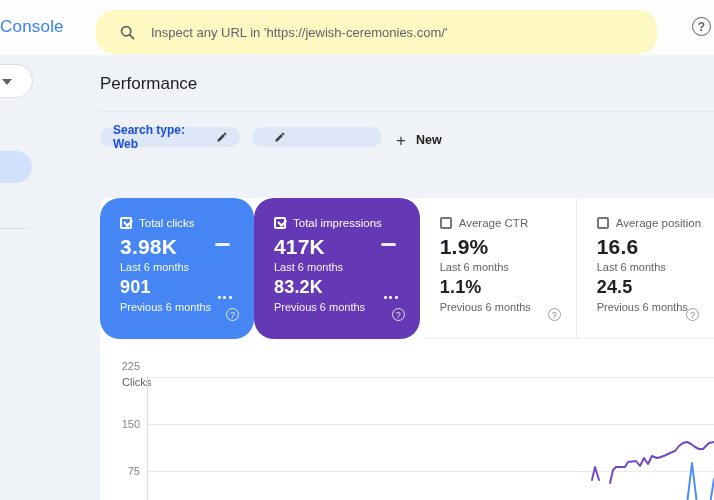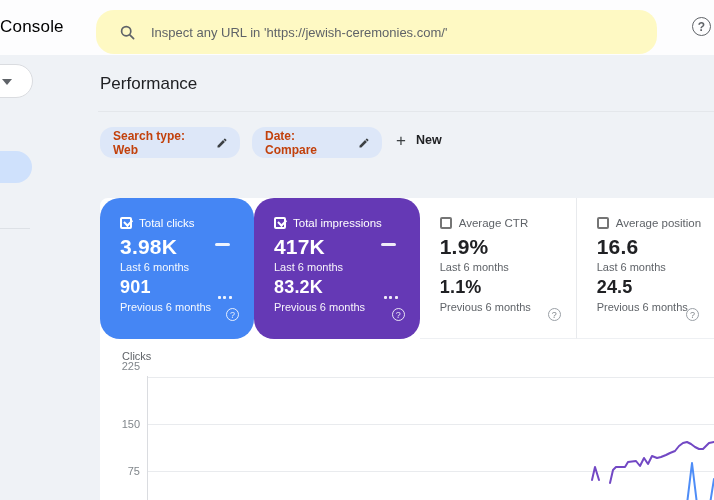--- a/index.html
+++ b/index.html
@@ -6,35 +6,35 @@
   html,body { width:714px; height:500px; }
   body {
     position:relative; overflow:hidden;
     background:#eff2f6;
     font-family:"Liberation Sans","DejaVu Sans",sans-serif;
     color:#202124;
     -webkit-font-smoothing:antialiased;
   }
   
   .topbar { position:absolute; left:0; top:0; width:714px; height:55px; background:#fdfdfe; }
-  .brand { position:absolute; left:0; top:17px; font-size:17px; color:#000000; letter-spacing:.2px; white-space:nowrap; }
+  .brand { position:absolute; left:0; top:17px; font-size:17px; color:#3b82f6; letter-spacing:.2px; white-space:nowrap; }
   .searchbox { position:absolute; left:96px; top:10px; width:561px; height:44px; background:#fef9c3; border-radius:18px; display:flex; align-items:center; padding:0 16px; }
   .searchbox .mag { width:15px; height:15px; margin-left:8px; margin-right:16px; flex:0 0 auto; }
   .search-placeholder { font-size:13px; color:#5f6368; white-space:nowrap; overflow:hidden; }
   .help-btn { position:absolute; left:692px; top:17px; width:19px; height:19px; border:1.6px solid #5f6368; border-radius:50%; color:#5f6368; font-size:12px; font-weight:bold; display:flex; align-items:center; justify-content:center; background:transparent; }
   
   .property-pill { position:absolute; left:-62px; top:64px; width:95px; height:34px; background:#fff; border:1px solid #dadce0; border-radius:17px; }
   .property-pill .caret { position:absolute; right:20px; top:14px; width:0; height:0; border-left:5px solid transparent; border-right:5px solid transparent; border-top:6px solid #5f6368; }
   .nav-selected { position:absolute; left:-42px; top:151px; width:74px; height:32px; background:#cfe1fc; border-radius:16px; }
   .nav-divider { position:absolute; left:0; top:228px; width:30px; height:1px; background:#dde1e6; }
   
   .page-title { position:absolute; left:100px; top:74px; font-size:17px; color:#202124; }
   .header-divider { position:absolute; left:98px; top:111px; width:616px; height:1px; background:#e4e7eb; }
   
-  .chip { position:absolute; top:127px; height:31px; border-radius:13px; background:#dde7f8; display:flex; align-items:center; padding:0 12px 0 13px; font-size:12px; font-weight:bold; color:#c2410c; }
+  .chip { position:absolute; top:127px; height:20px; border-radius:13px; background:#dde7f8; display:flex; align-items:center; padding:0 12px 0 13px; font-size:12px; font-weight:bold; color:#1d4ed8; }
   .chip-1 { left:100px; width:140px; }
   .chip-2 { left:252px; width:130px; }
   .chip .pencil { width:12px; height:12px; margin-left:9px; flex:0 0 auto; }
   .new-btn { position:absolute; left:396px; top:127px; height:26px; display:flex; align-items:center; color:#202124; }
   .new-btn .plus { font-size:17px; font-weight:400; color:#3c4043; margin-right:10px; line-height:1; }
   .new-btn .new-label { font-size:12.5px; font-weight:bold; }
   
   .cards-panel { position:absolute; left:100px; top:198px; width:614px; height:141px; background:#fff; border-radius:8px 0 0 0; display:flex; }
   .metric-card { position:relative; height:141px; border-bottom:1px solid #eef0f3; }
   .card-0 { width:157px; border-radius:8px 0 0 0; }
@@ -55,21 +55,21 @@
   .m-prev-value { position:absolute; left:20px; top:79px; font-size:18px; font-weight:bold; letter-spacing:.2px; }
   .m-prev-period { position:absolute; left:20px; top:103px; font-size:11px; color:#5f6368; white-space:nowrap; }
   .m-dash { position:absolute; right:24px; top:45px; width:15px; height:3px; border-radius:1.5px; background:rgba(255,255,255,.9); display:none; }
   .m-dots { position:absolute; right:22px; top:87px; display:none; }
   .m-dots i { display:inline-block; width:3px; height:3px; background:rgba(255,255,255,.9); border-radius:1px; margin-left:2.5px; }
   .colored .m-dash, .colored .m-dots { display:block; }
   .m-help { position:absolute; right:15px; top:110px; width:13px; height:13px; border:1.3px solid rgba(255,255,255,.85); border-radius:50%; font-size:9px; display:flex; align-items:center; justify-content:center; color:rgba(255,255,255,.85); }
   .metric-card:not(.colored) .m-help { border-color:#9aa0a6; color:#80868b; }
   
   .chart-panel { position:absolute; left:100px; top:339px; width:614px; height:161px; background:#fff; }
-  .chart-ylabel { position:absolute; left:122px; top:350px; font-size:11px; color:#5f6368; }
+  .chart-ylabel { position:absolute; left:122px; top:376px; font-size:11px; color:#5f6368; }
   .gridline { position:absolute; left:147px; width:567px; height:1px; background:#e9ebee; }
   .g-0 { top:377px; } .g-1 { top:424px; } .g-2 { top:471px; }
   .ytick { position:absolute; width:32px; text-align:right; font-size:11px; color:#80868b; left:108px; }
   .t-0 { top:360px; } .t-1 { top:418px; } .t-2 { top:465px; }
   .yaxis-line { position:absolute; left:147px; top:376px; width:1px; height:124px; background:#dadce0; }
   .chart-lines-svg { position:absolute; left:147px; top:370px; width:567px; height:130px; overflow:hidden; }
 </style>
 </head>
 <body>
 
@@ -96,21 +96,20 @@
 <div class="page-title">Performance</div>
 <div class="header-divider"></div>
 
 <div class="chip chip-1">
   <span>Search type: Web</span>
   <svg class="pencil" viewBox="0 0 24 24">
     <path fill="#3c4043" d="M3 17.25V21h3.75L17.81 9.94l-3.75-3.75L3 17.25zM20.71 7.04c.39-.39.39-1.02 0-1.41l-2.34-2.34c-.39-.39-1.02-.39-1.41 0l-1.83 1.83 3.75 3.75 1.83-1.83z"></path>
   </svg>
 </div>
 <div class="chip chip-2">
-  <span>Date: Compare</span>
   <svg class="pencil" viewBox="0 0 24 24">
     <path fill="#3c4043" d="M3 17.25V21h3.75L17.81 9.94l-3.75-3.75L3 17.25zM20.71 7.04c.39-.39.39-1.02 0-1.41l-2.34-2.34c-.39-.39-1.02-.39-1.41 0l-1.83 1.83 3.75 3.75 1.83-1.83z"></path>
   </svg>
 </div>
 <div class="new-btn">
   <span class="plus">+</span>
   <span class="new-label">New</span>
 </div>
 
 <div class="cards-panel">

